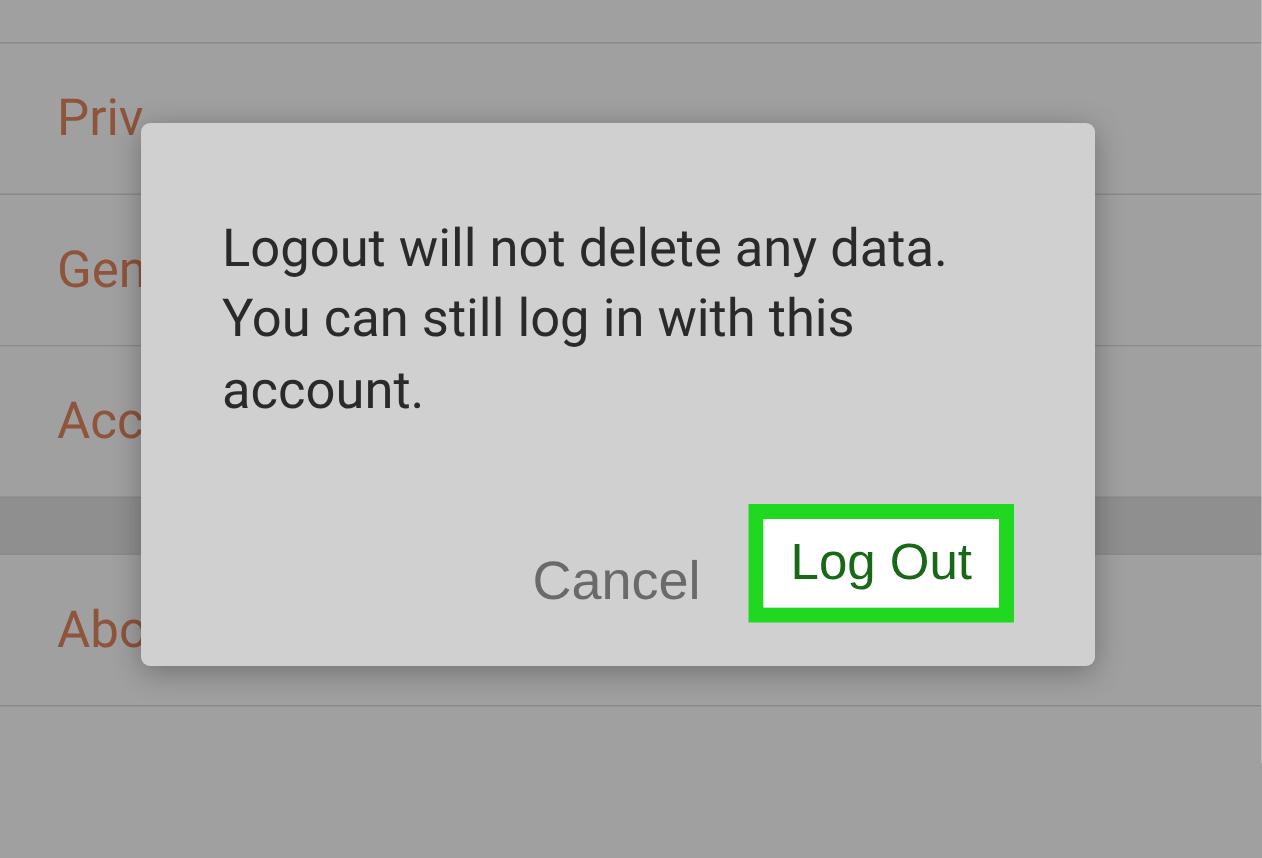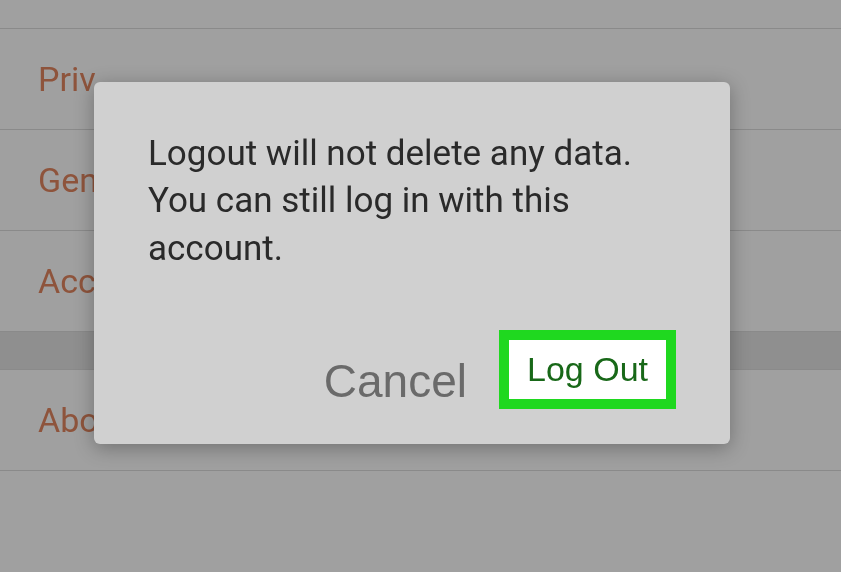--- a/index.html
+++ b/index.html
@@ -54,37 +54,37 @@
       z-index: 10;
     }
     .dialog {
       position: absolute;
       top: 82px;
       left: 94px;
       width: 636px;
       background: #d0d0d0;
       border-radius: 6px;
       z-index: 20;
-      padding: 48px 54px 28px 54px;
+      padding: 60px 54px 28px 54px;
       box-shadow: 0 4px 20px rgba(0,0,0,0.3);
     }
     .dialog-message {
       font-size: 35px;
       color: #2a2a2a;
       line-height: 1.35;
       margin-bottom: 52px;
     }
     .dialog-actions {
       display: flex;
       justify-content: flex-end;
       align-items: center;
       gap: 28px;
     }
     .cancel-button {
-      font-size: 46px;
+      font-size: 36px;
       color: #6a6a6a;
       background: transparent;
       border: none;
       cursor: pointer;
       padding: 8px 4px;
       margin-top: 22px;
     }
     .logout-button-wrapper {
       border: 10px solid #1fd81f;
       background: #8b5cf6;

